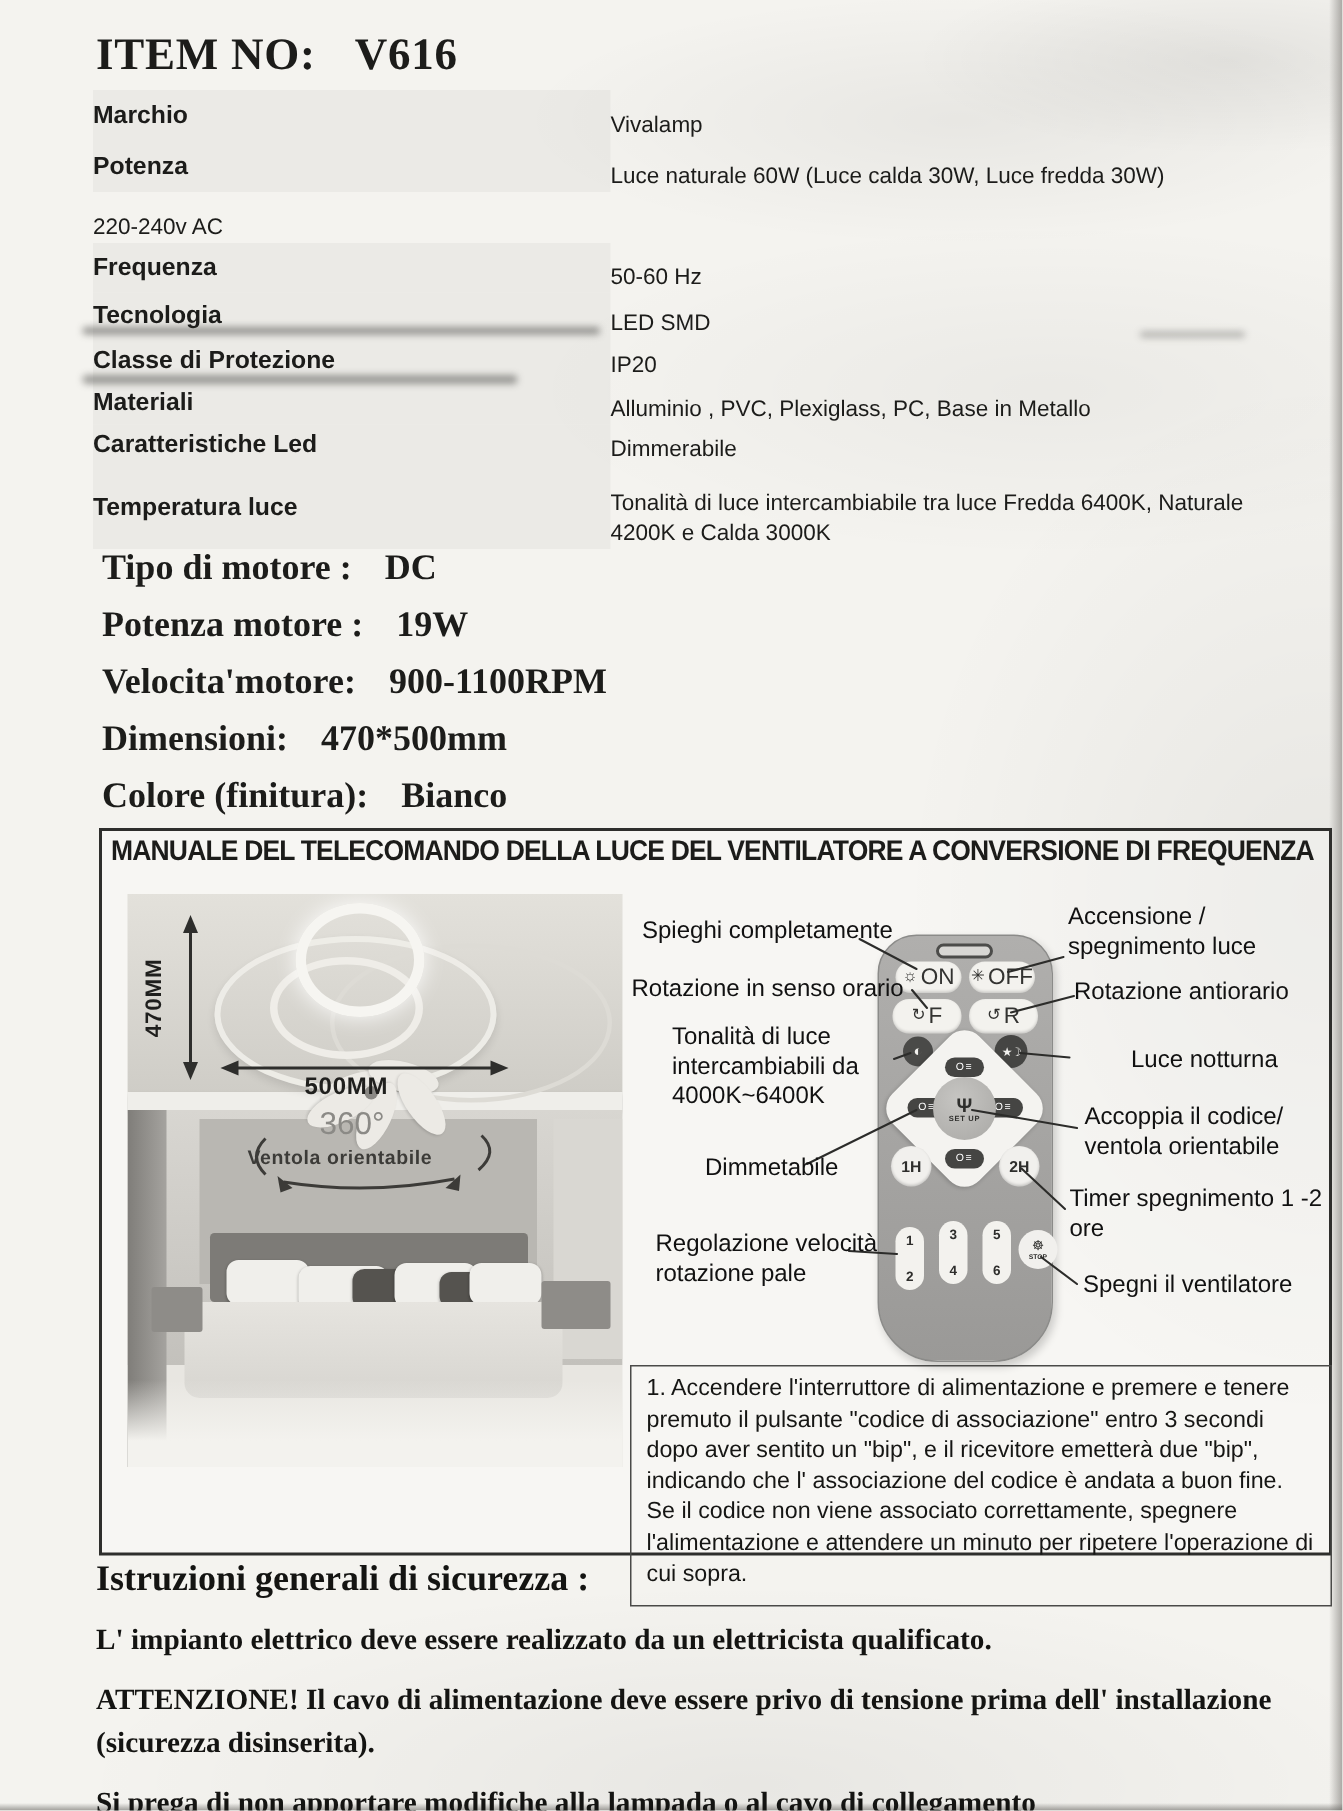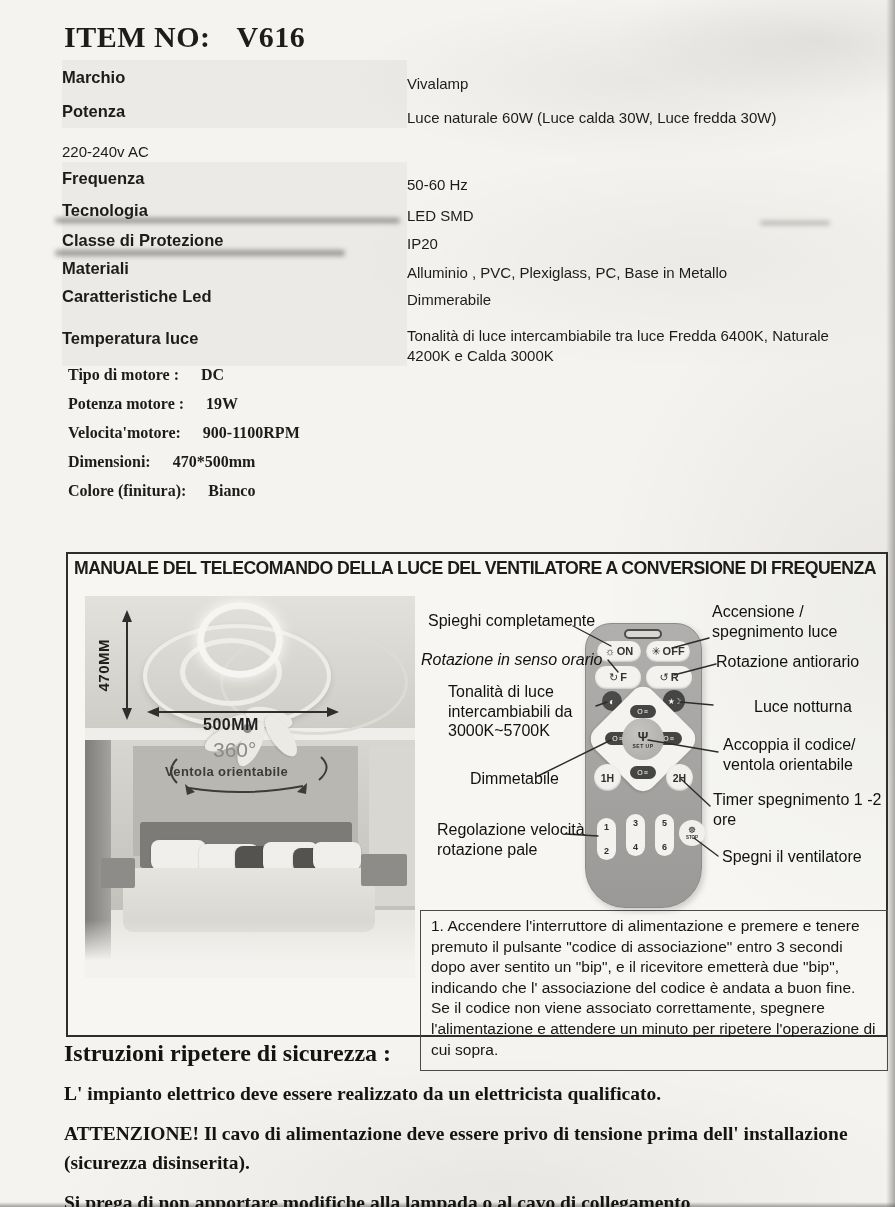--- a/index.html
+++ b/index.html
@@ -19,21 +19,21 @@
   .smudge{filter:blur(2.4px);border-radius:3px;}
   
   .page-title{left:64px;top:20px;font-family:"Liberation Serif",serif;font-weight:bold;font-size:30px;letter-spacing:.5px;}
   .page-title .val{margin-left:26px;}
   
   .spec-table{left:62px;top:60px;width:812px;}
   .spec-row{display:flex;align-items:flex-end;}
   .spec-label{width:345px;font-weight:bold;font-size:16.5px;background:rgba(0,0,0,0.035);align-self:stretch;display:flex;align-items:center;}
   .spec-value{width:465px;font-size:15px;line-height:1.35;}
   
-  .motor{left:68px;top:366px;font-family:"Liberation Serif",serif;font-weight:bold;font-size:16px;}
+  .motor{left:68px;top:366px;font-family:"Liberation Serif",serif;font-weight:bold;font-size:24px;}
   .motor-row{margin-bottom:11px;}
   .motor-row .val{margin-left:22px;}
   
   .manual-box{left:66px;top:552px;width:822px;height:485px;border:2.5px solid #2e2e2c;box-sizing:border-box;background:rgba(255,255,255,0.25);}
   .manual-title{left:6px;top:3px;width:808px;font-weight:bold;font-size:19px;letter-spacing:-0.6px;white-space:nowrap;transform:scaleX(0.93);transform-origin:left center;}
   
   .photo{left:17px;top:42px;width:330px;height:382px;overflow:hidden;background:#e8e6e1;}
   .ceiling{left:0;top:0;width:330px;height:132px;background:linear-gradient(to bottom,#e3e1db,#cfcdc7);}
   .molding{left:0;top:132px;width:330px;height:12px;background:#efeeea;box-shadow:0 2px 3px rgba(0,0,0,.18);}
   .wallzone{left:0;top:144px;width:330px;height:170px;background:linear-gradient(to bottom,#d8d6d1,#c3c1bc);}
@@ -61,21 +61,21 @@
   
   .remote{left:517px;top:69px;width:115px;height:283px;background:linear-gradient(to bottom,#b0afad,#9a9997);
           border:1px solid #8b8b89;border-radius:26px 26px 40px 40px;box-shadow:2px 3px 6px rgba(0,0,0,.18);}
   .led{left:38px;top:5px;width:38px;height:10px;border-radius:5px;background:#d8d7d4;border:2px solid #4c4c4a;box-sizing:border-box;}
   .pillbtn{background:#f3f2ee;border-radius:11px;display:flex;align-items:center;justify-content:center;gap:2px;color:#333331;box-shadow:inset 0 -1px 2px rgba(0,0,0,.18);}
   .bon{left:11px;top:17px;width:44px;height:21px;}
   .boff{left:60px;top:17px;width:44px;height:21px;}
   .bf{left:9px;top:42px;width:46px;height:23px;}
   .br{left:60px;top:42px;width:46px;height:23px;}
   .ic{font-size:11px;line-height:1;}
-  .bt{font-weight:bold;font-size:11px;line-height:1;}
+  .bt{font-weight:normal;font-size:15px;line-height:1;}
   .roundbtn{border-radius:50%;display:flex;align-items:center;justify-content:center;}
   .bcolor{left:16px;top:67px;width:20px;height:20px;background:#4a4a48;color:#f2f1ee;font-size:10px;}
   .bnight{left:77px;top:66px;width:22px;height:22px;background:#454543;color:#f2f1ee;font-size:8px;letter-spacing:-1px;}
   .diamond{left:16px;top:74px;width:82px;height:82px;background:#f4f3f0;border-radius:14px;transform:rotate(45deg);box-shadow:0 1px 3px rgba(0,0,0,.2);}
   .pad{width:26px;height:13px;border-radius:7px;background:#454543;color:#fff;font-size:7px;display:flex;align-items:center;justify-content:center;letter-spacing:1px;}
   .ptop{left:44px;top:81px;} .pleft{left:19px;top:108px;} .pright{left:70px;top:108px;} .pbot{left:44px;top:142px;}
   .centerbtn{left:36px;top:94px;width:42px;height:42px;background:radial-gradient(circle at 40% 35%,#c6c5c2,#a9a8a5);
              flex-direction:column;color:#2f2f2d;}
   .centerbtn .g{font-size:13px;line-height:1;font-weight:bold;}
   .centerbtn .t{font-size:5px;line-height:1.2;letter-spacing:.5px;font-weight:bold;}
@@ -279,32 +279,32 @@
       <line x1="645" y1="151" x2="612" y2="148"></line>
       <line x1="470" y1="222" x2="543" y2="186"></line>
       <line x1="650" y1="198" x2="580" y2="186"></line>
       <line x1="642" y1="252" x2="613" y2="225"></line>
       <line x1="498" y1="280" x2="530" y2="282"></line>
       <line x1="650" y1="302" x2="626" y2="284"></line>
     </g>
   </svg>
 
   <div class="abs callout c-nowrap" style="left:360px;top:57px;">Spieghi completamente</div>
-  <div class="abs callout c-nowrap" style="left:353px;top:96px;font-style:italic;">Rotazione in senso orario</div>
-  <div class="abs callout" style="left:380px;top:128px;width:162px;">Tonalità di luce intercambiabili da 3000K~5700K</div>
+  <div class="abs callout c-nowrap" style="left:353px;top:96px;">Rotazione in senso orario</div>
+  <div class="abs callout" style="left:380px;top:128px;width:162px;">Tonalità di luce intercambiabili da 4000K~6400K</div>
   <div class="abs callout" style="left:402px;top:215px;">Dimmetabile</div>
   <div class="abs callout" style="left:644px;top:48px;width:168px;">Accensione / spegnimento luce</div>
   <div class="abs callout" style="left:369px;top:266px;width:180px;">Regolazione velocità rotazione pale</div>
   <div class="abs callout c-nowrap" style="left:648px;top:98px;">Rotazione antiorario</div>
   <div class="abs callout" style="left:650px;top:143px;margin-left:36px;">Luce notturna</div>
   <div class="abs callout" style="left:655px;top:181px;width:162px;">Accoppia il codice/ ventola orientabile</div>
   <div class="abs callout" style="left:645px;top:236px;width:172px;">Timer spegnimento 1 -2 ore</div>
   <div class="abs callout" style="left:654px;top:293px;">Spegni il ventilatore</div>
 
   <div class="abs instructions">1. Accendere l'interruttore di alimentazione e premere e tenere premuto il pulsante "codice di associazione" entro 3 secondi dopo aver sentito un "bip", e il ricevitore emetterà  due "bip", indicando che l' associazione del codice è  andata a buon fine. Se il codice non  viene associato correttamente, spegnere l'alimentazione e attendere un minuto per ripetere l'operazione di cui sopra.</div>
 </div>
 
 <div class="abs safety">
-  <div class="safety-heading">Istruzioni ripetere di sicurezza :</div>
+  <div class="safety-heading">Istruzioni generali di sicurezza :</div>
   <div class="safety-line">L'  impianto elettrico deve essere realizzato da un elettricista qualificato.</div>
   <div class="safety-line">ATTENZIONE! Il cavo di alimentazione deve essere privo di tensione prima dell' installazione (sicurezza disinserita).</div>
   <div class="safety-line">Si prega di non apportare modifiche  alla lampada o al cavo di collegamento</div>
 </div>
 
 </body></html>

